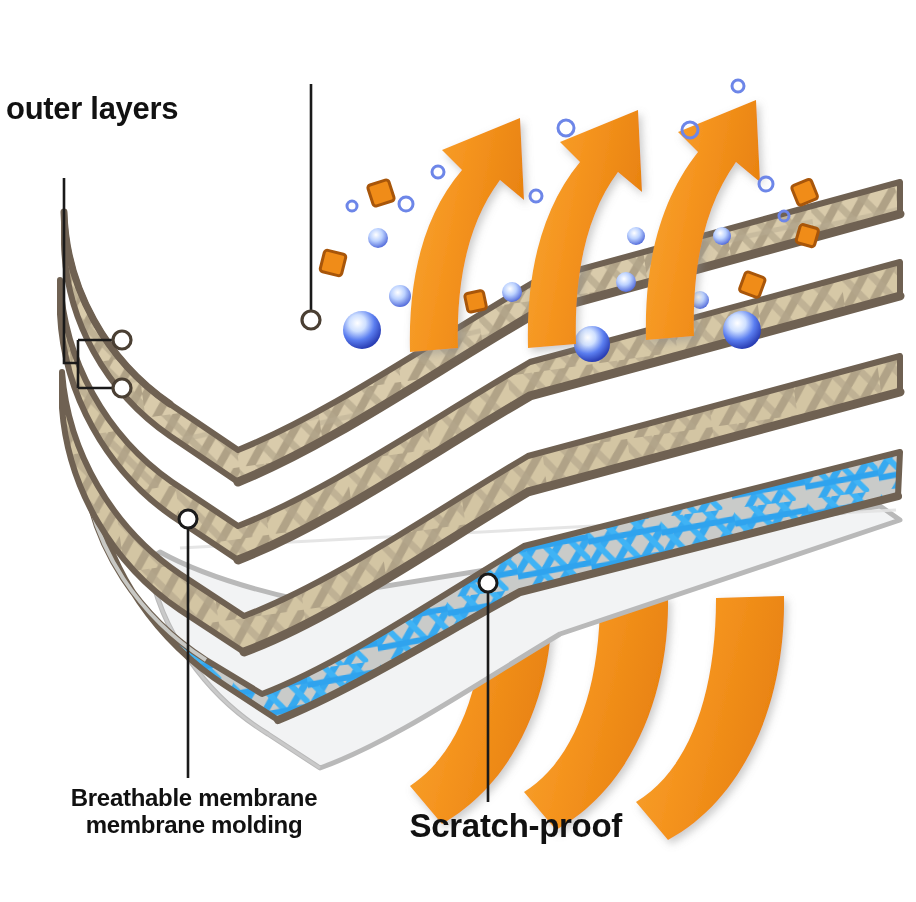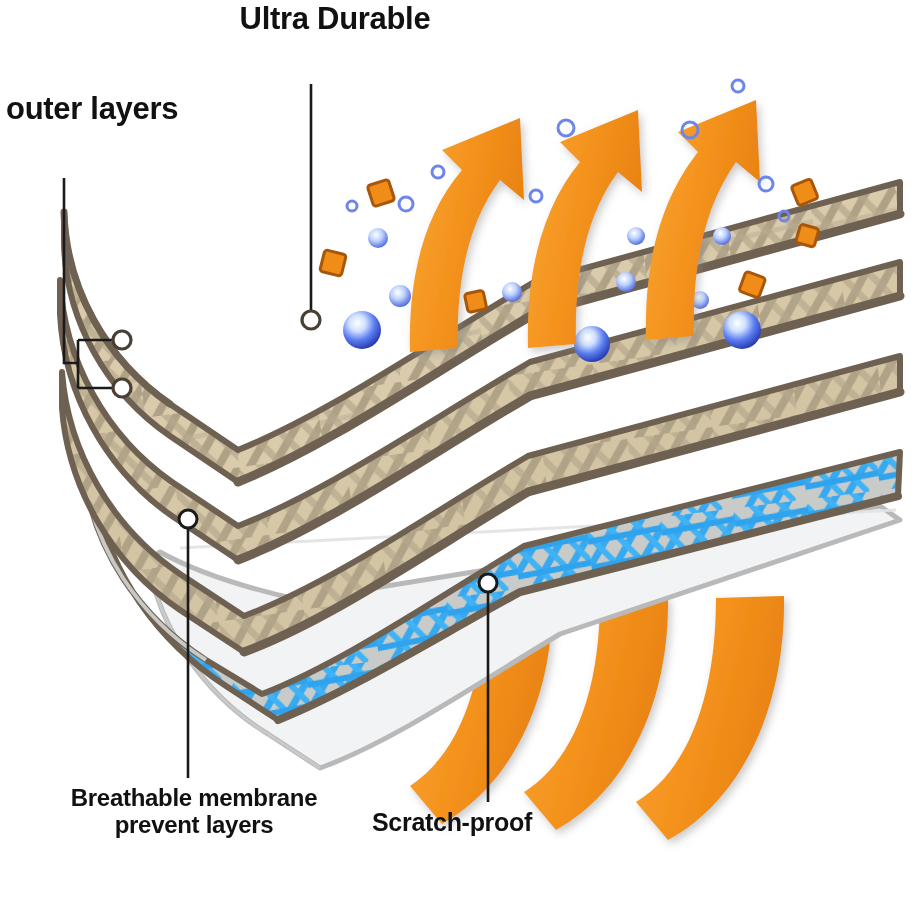--- a/index.html
+++ b/index.html
@@ -15,21 +15,21 @@
     font-weight:bold;
     color:#111111;
     letter-spacing:-0.3px;
     line-height:1.12;
     white-space:nowrap;
   }
   .label span{display:block;}
   #lbl-ultra{left:205px;top:2px;font-size:31px;text-align:center;width:260px;}
   #lbl-robust{left:6px;top:92px;font-size:31px;text-align:left;width:290px;}
   #lbl-membrane{left:4px;top:785px;font-size:24px;text-align:center;width:380px;}
-  #lbl-scratch{left:372px;top:808px;font-size:25px;text-align:left;width:250px;}
+  #lbl-scratch{left:372px;top:808px;font-size:33px;text-align:right;width:250px;}
 </style>
 </head>
 <body>
 
 <div id="stage">
 
   <svg id="scene" viewBox="0 0 916 902" xmlns="http://www.w3.org/2000/svg">
     <defs>
 
       <pattern id="weave" width="86" height="62" patternUnits="userSpaceOnUse" patternTransform="rotate(-8)">
@@ -252,29 +252,28 @@
       </g>
 
       <g>
         <path d="M488 592 L488 802"></path>
         <circle cx="488" cy="583" r="9" fill="#ffffff" stroke="#1a1a1a" stroke-width="3"></circle>
       </g>
     </g>
   </svg>
 
   <div class="label" id="lbl-ultra">
-    <span>Ultra Durable</span>
   </div>
 
   <div class="label" id="lbl-robust">
     <span>outer layers</span>
   </div>
 
   <div class="label" id="lbl-membrane">
     <span>Breathable membrane</span>
-    <span>prevent layers</span>
+    <span>membrane molding</span>
   </div>
 
   <div class="label" id="lbl-scratch">
     <span>Scratch-proof</span>
   </div>
 
 </div>
 
 </body></html>

